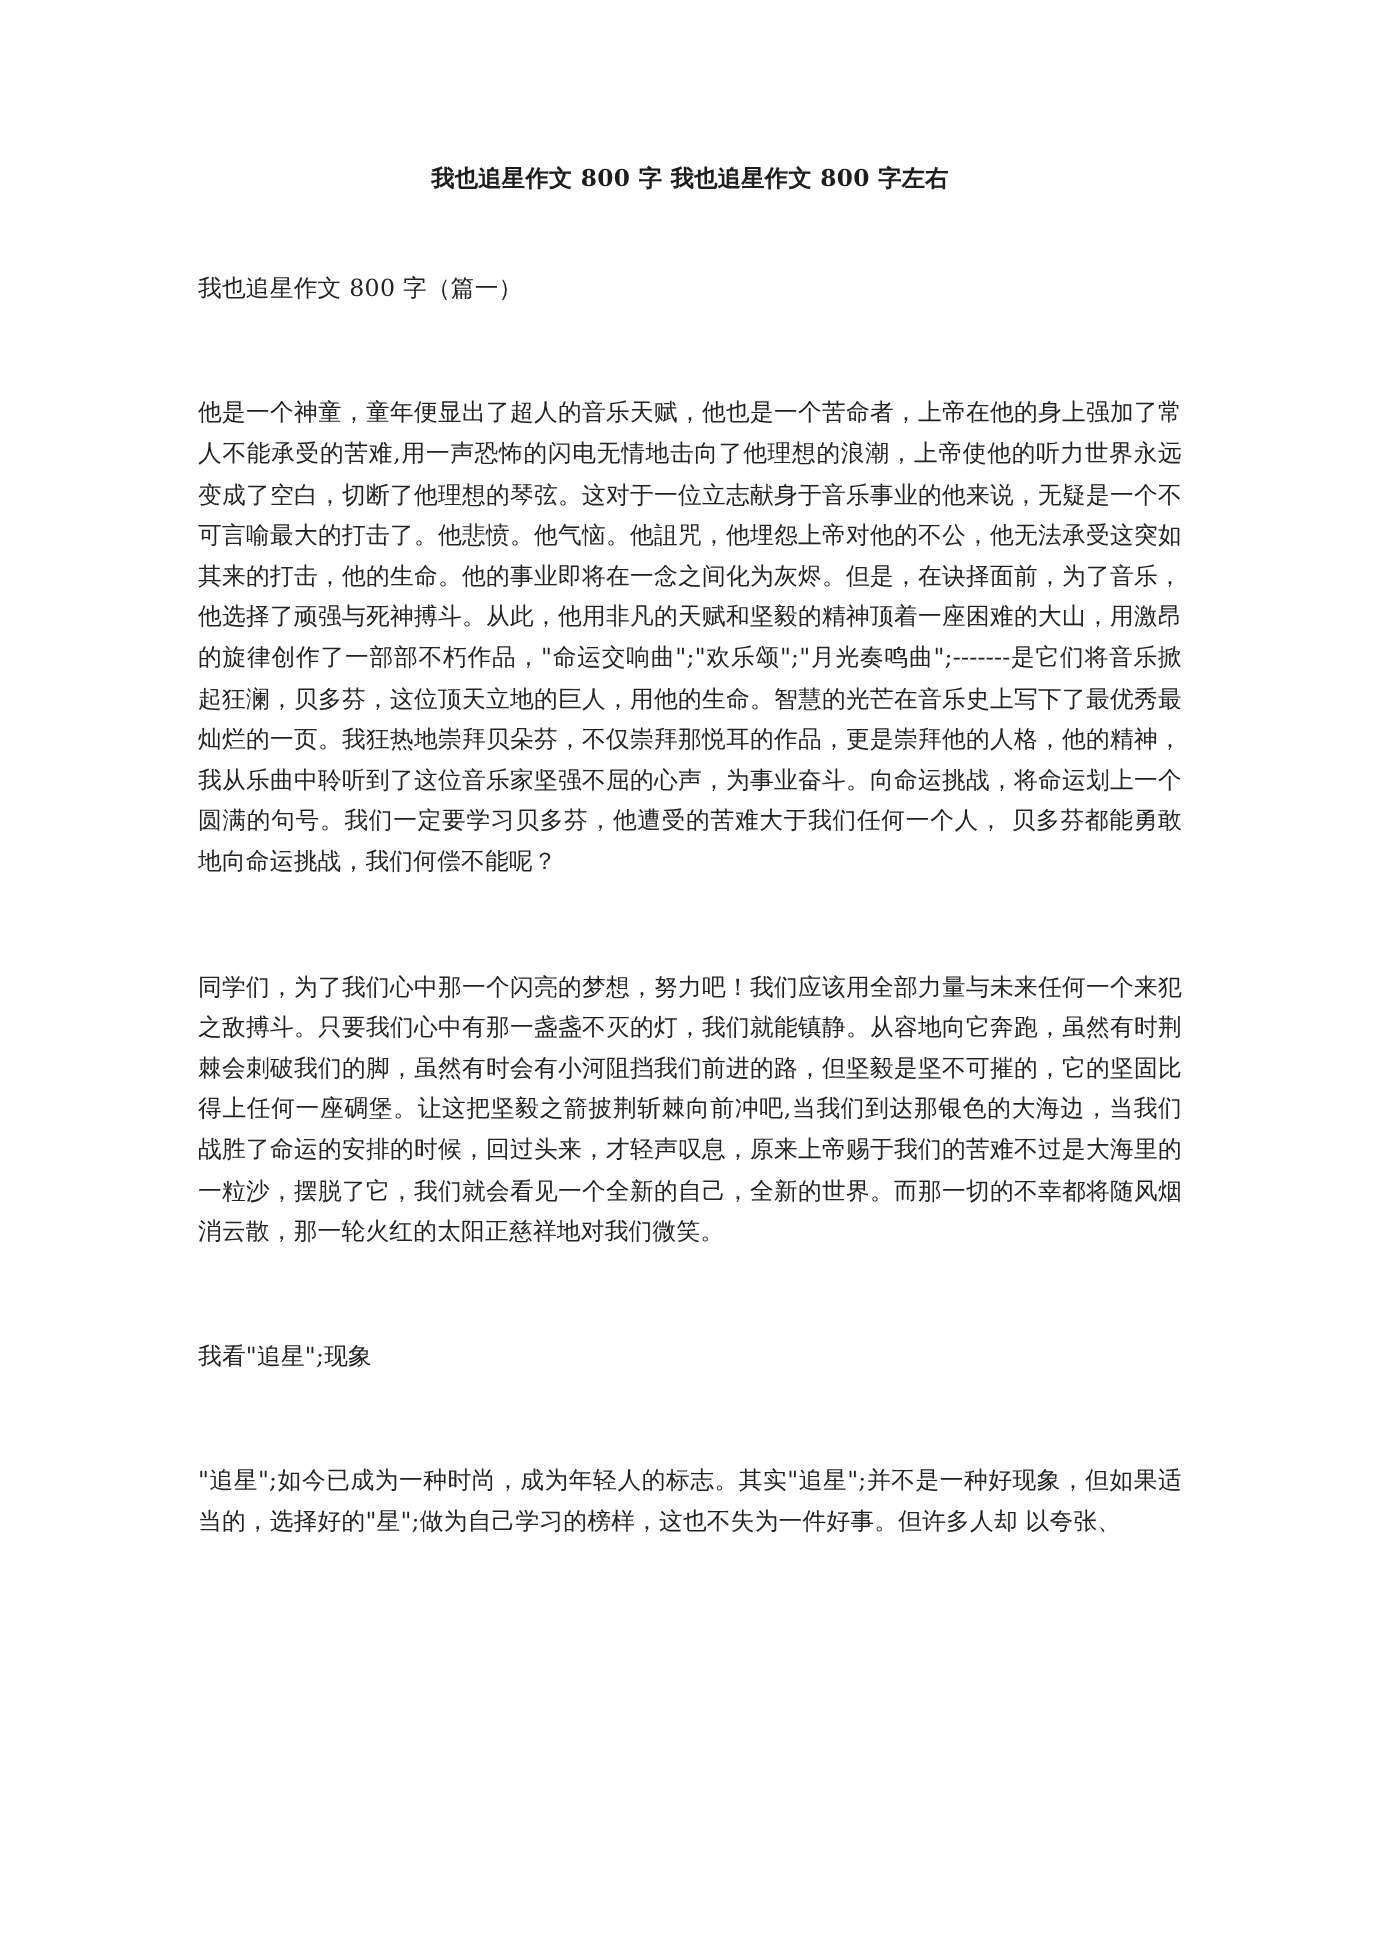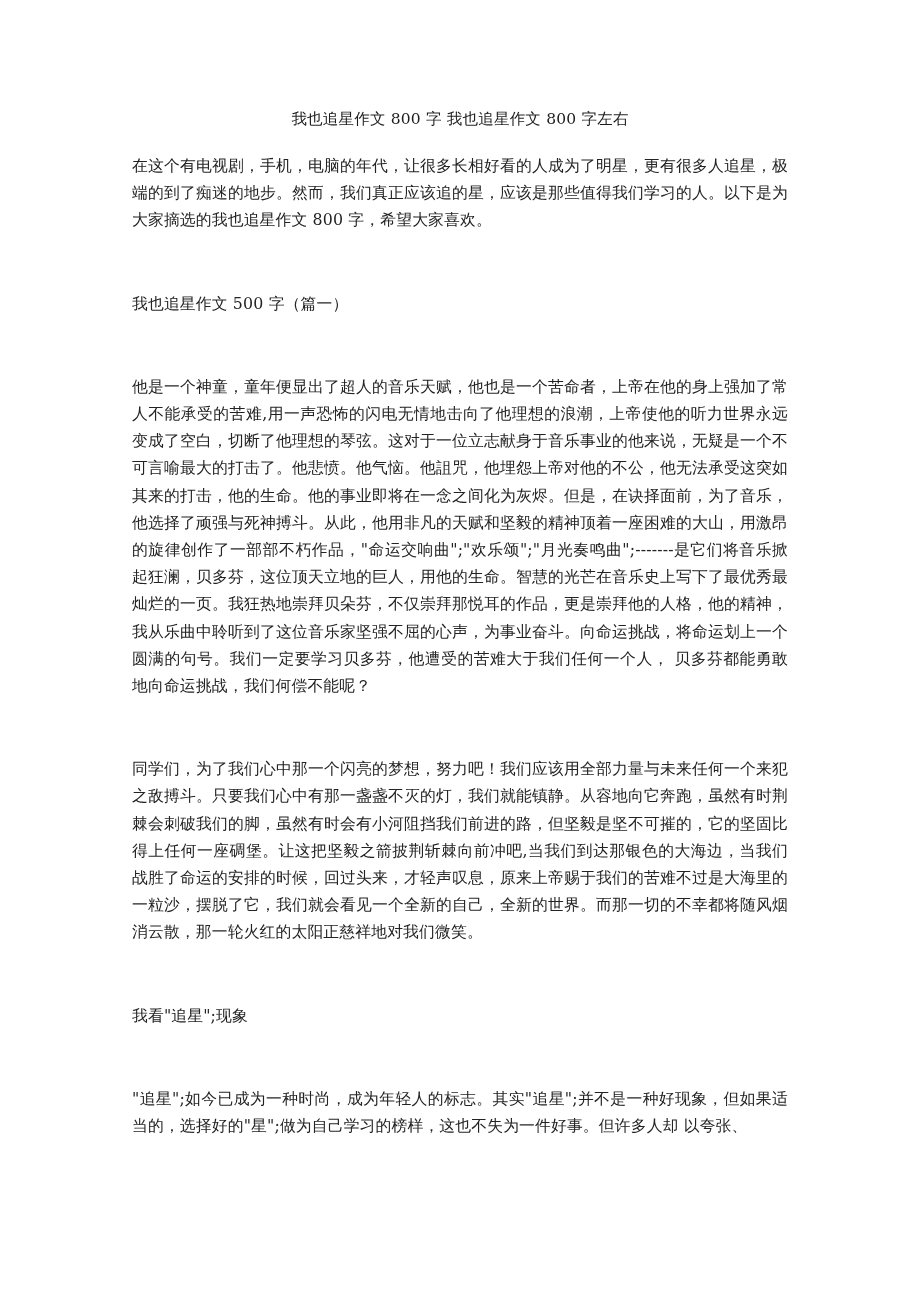--- a/index.html
+++ b/index.html
@@ -29,21 +29,21 @@
   .doc-body {
     padding-top: 106px;
     width: 656px;
   }
 
   .doc-title {
     text-align: center;
     font-size: 15.5px;
     line-height: 26px;
     margin: 0 0 20px 0;
-    font-weight: normal;
+    font-weight: bold;
     letter-spacing: 0.2px;
     color: #1d1d1d;
   }
 
   p.para {
     margin: 0 0 30px 0;
     font-size: 15.8px;
     line-height: 27.2px;
     text-align: justify;
     text-justify: inter-character;
@@ -66,25 +66,24 @@
   .gap-lg { height: 26px; }
 </style>
 </head>
 <body>
 
 <div class="page">
   <div class="doc-body">
 
     <h1 class="doc-title">我也追星作文 800 字 我也追星作文 800 字左右</h1>
 
-    <p class="para">在这个有电视剧，手机，电脑的年代，让很多长相好看的人成为了明星，更有很多人追星，极端的到了痴迷的地步。然而，我们真正应该追的星，应该是那些值得我们学习的人。以下是为大家摘选的我也追星作文 800 字，希望大家喜欢。</p>
 
     <div class="gap-lg"></div>
 
-    <p class="subhead">我也追星作文 500 字（篇一）</p>
+    <p class="subhead">我也追星作文 800 字（篇一）</p>
 
 
     <div class="gap-lg"></div>
 
     <p class="para">他是一个神童，童年便显出了超人的音乐天赋，他也是一个苦命者，上帝在他的身上强加了常人不能承受的苦难,用一声恐怖的闪电无情地击向了他理想的浪潮，上帝使他的听力世界永远变成了空白，切断了他理想的琴弦。这对于一位立志献身于音乐事业的他来说，无疑是一个不可言喻最大的打击了。他悲愤。他气恼。他詛咒，他埋怨上帝对他的不公，他无法承受这突如其来的打击，他的生命。他的事业即将在一念之间化为灰烬。但是，在诀择面前，为了音乐，他选择了顽强与死神搏斗。从此，他用非凡的天赋和坚毅的精神顶着一座困难的大山，用激昂的旋律创作了一部部不朽作品，"命运交响曲";"欢乐颂";"月光奏鸣曲";-------是它们将音乐掀起狂澜，贝多芬，这位顶天立地的巨人，用他的生命。智慧的光芒在音乐史上写下了最优秀最灿烂的一页。我狂热地崇拜贝朵芬，不仅崇拜那悦耳的作品，更是崇拜他的人格，他的精神，我从乐曲中聆听到了这位音乐家坚强不屈的心声，为事业奋斗。向命运挑战，将命运划上一个圆满的句号。我们一定要学习贝多芬，他遭受的苦难大于我们任何一个人， 贝多芬都能勇敢地向命运挑战，我们何偿不能呢？</p>
 
     <div class="gap-lg"></div>
 
     <p class="para">同学们，为了我们心中那一个闪亮的梦想，努力吧！我们应该用全部力量与未来任何一个来犯之敌搏斗。只要我们心中有那一盏盏不灭的灯，我们就能镇静。从容地向它奔跑，虽然有时荆棘会刺破我们的脚，虽然有时会有小河阻挡我们前进的路，但坚毅是坚不可摧的，它的坚固比得上任何一座碉堡。让这把坚毅之箭披荆斩棘向前冲吧,当我们到达那银色的大海边，当我们战胜了命运的安排的时候，回过头来，才轻声叹息，原来上帝赐于我们的苦难不过是大海里的一粒沙，摆脱了它，我们就会看见一个全新的自己，全新的世界。而那一切的不幸都将随风烟消云散，那一轮火红的太阳正慈祥地对我们微笑。</p>
 

